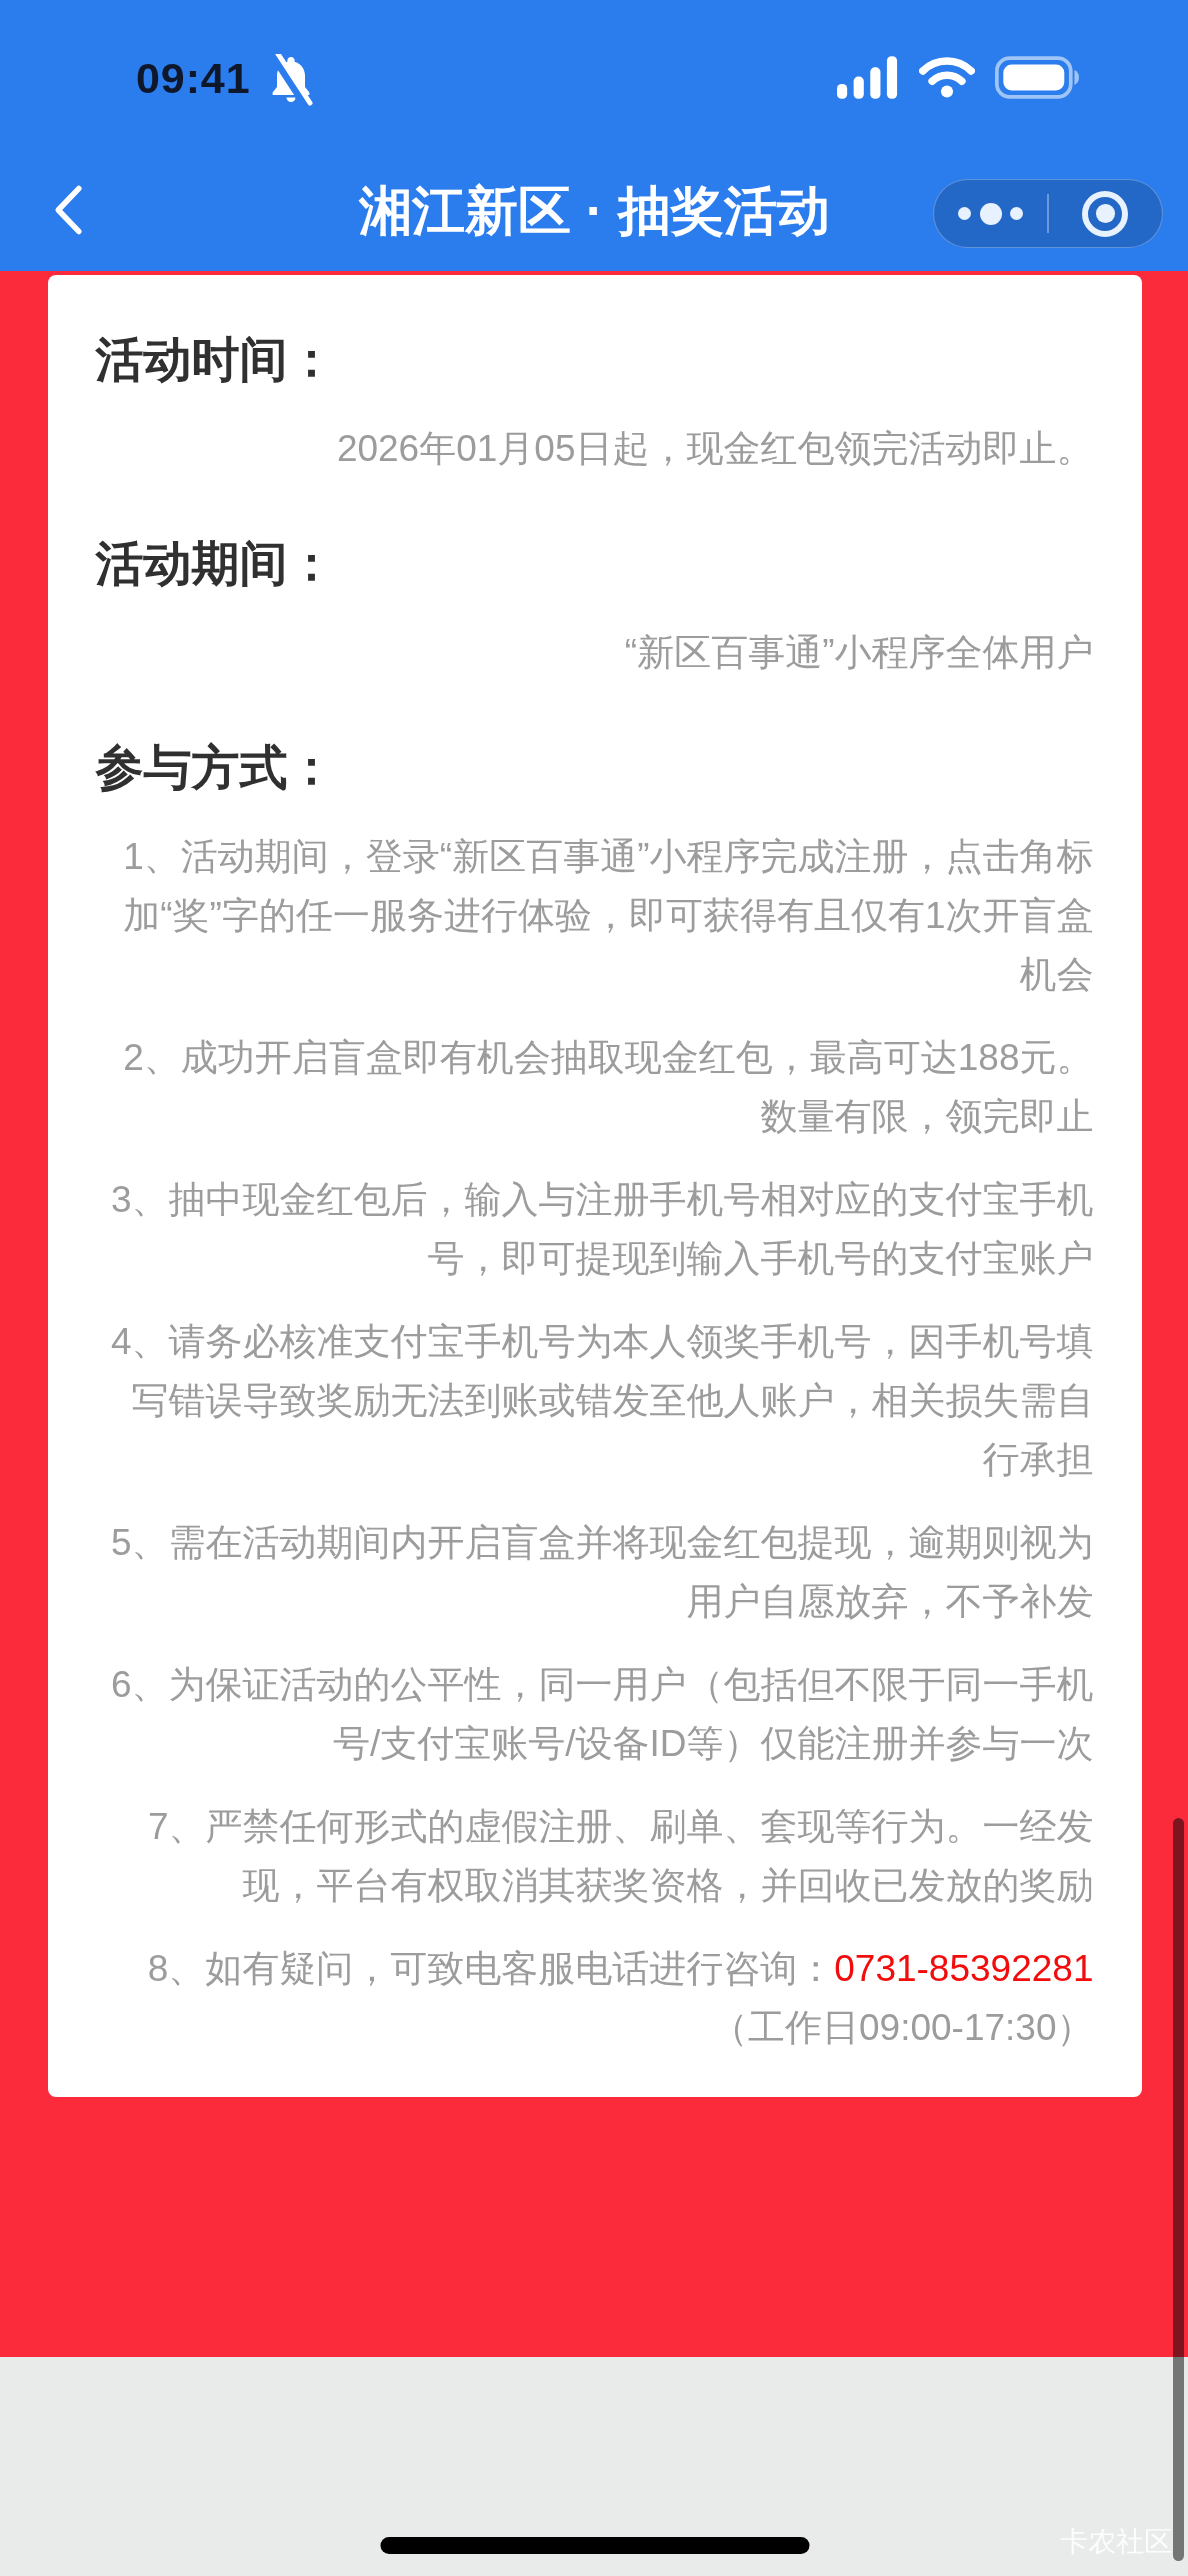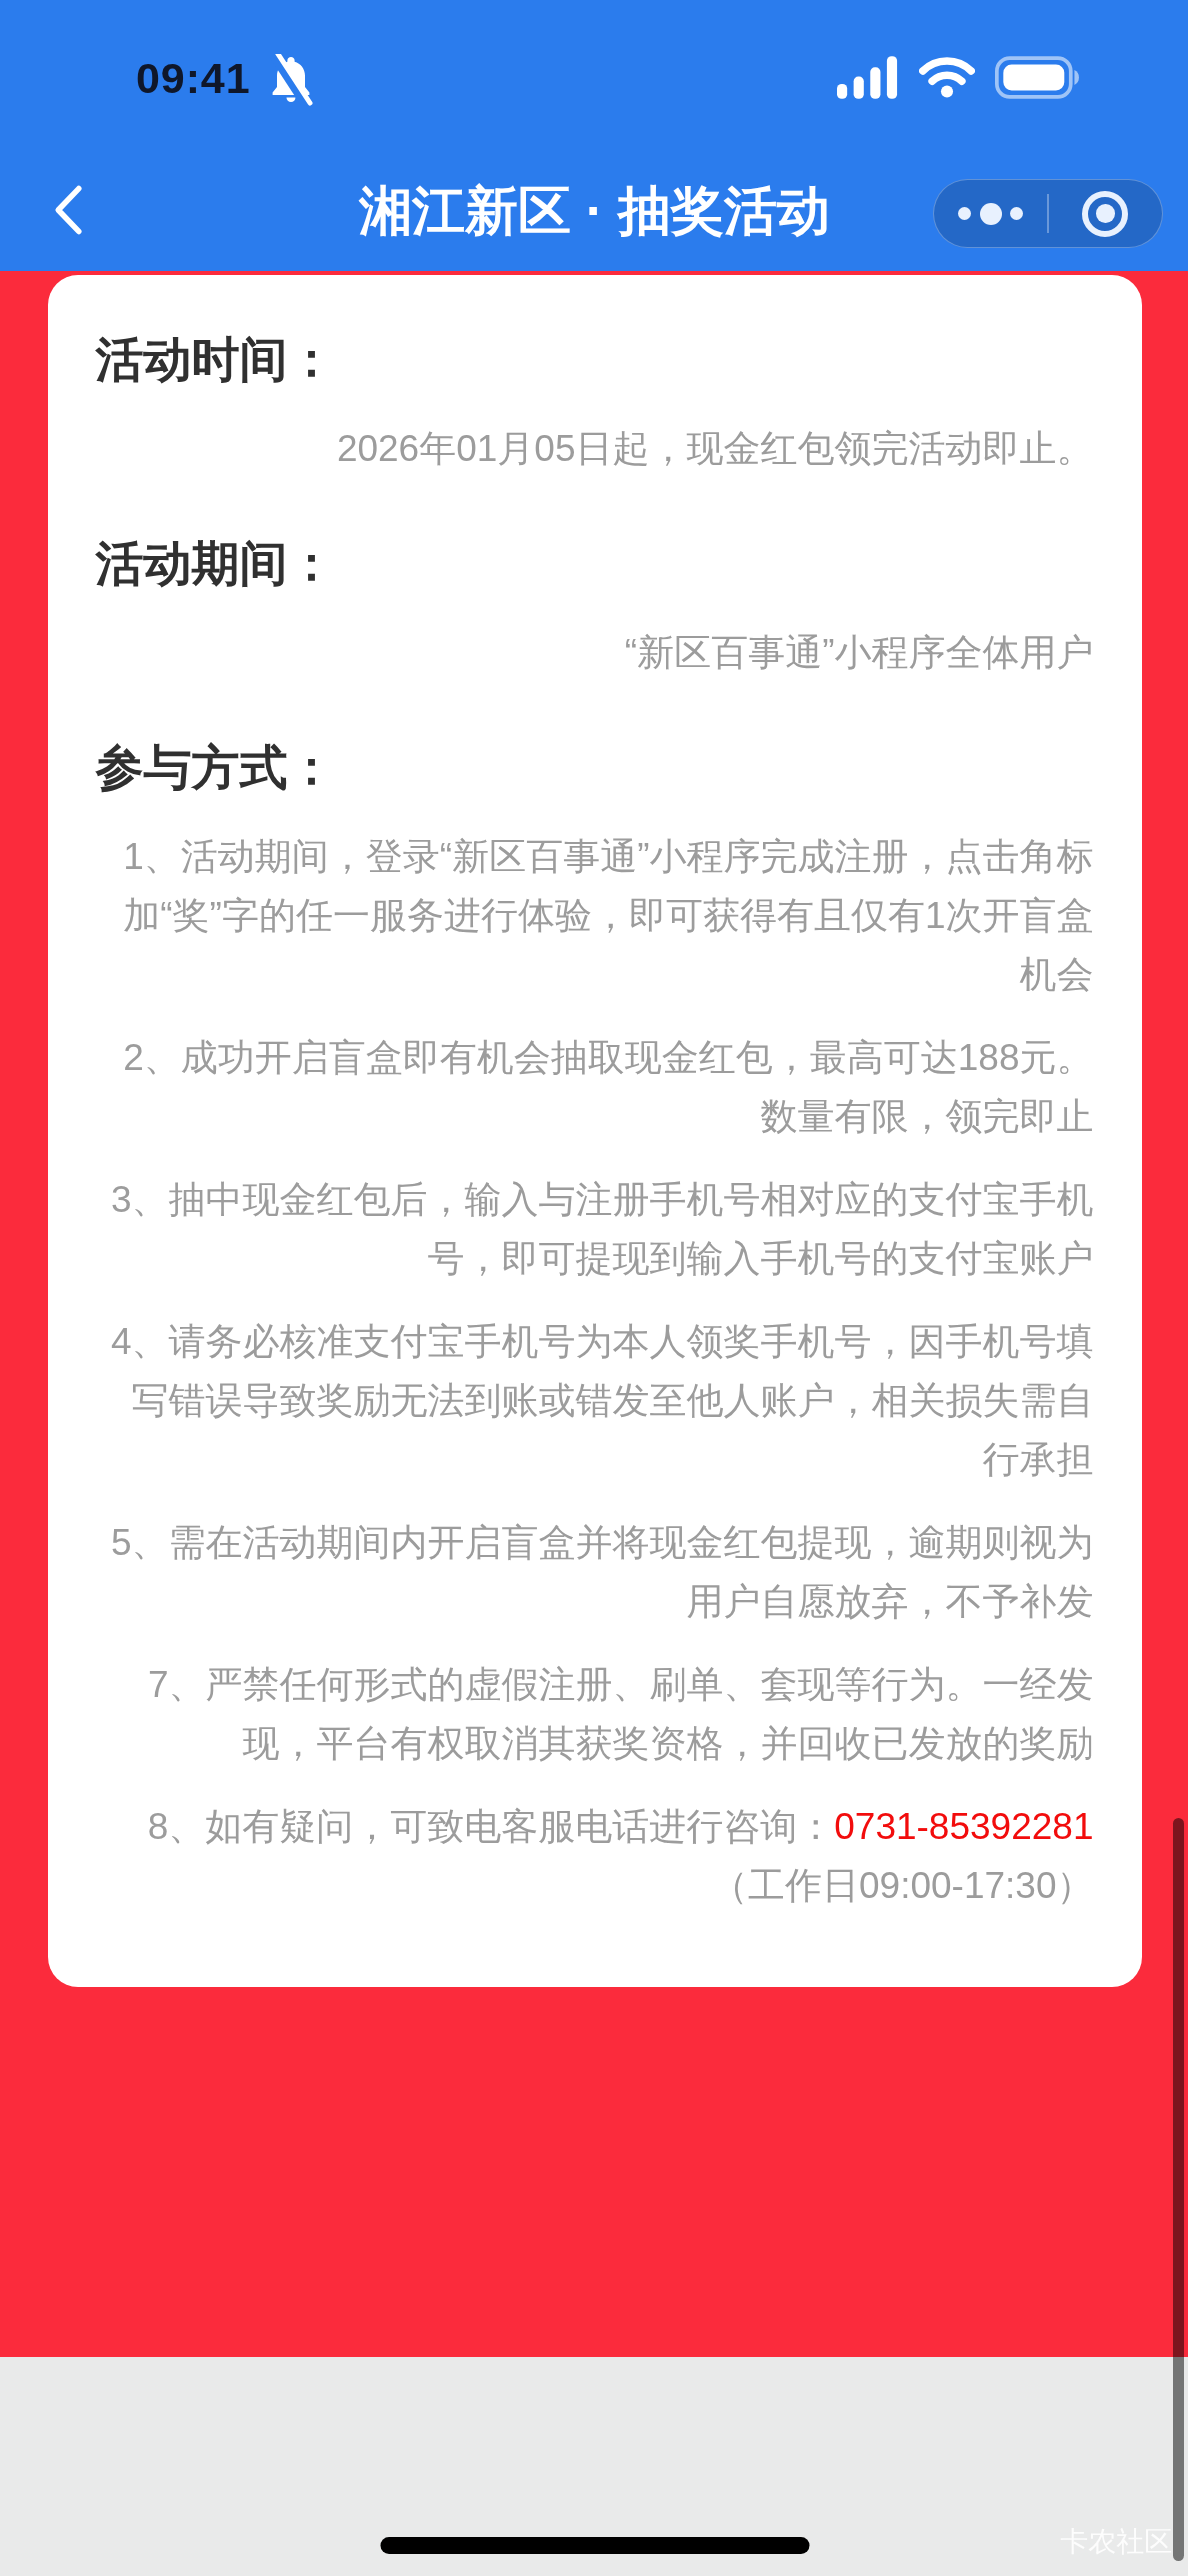--- a/index.html
+++ b/index.html
@@ -28,21 +28,21 @@
   .dot{background:#E8F1FE;border-radius:50%;}
   .dot.small{width:13px;height:13px;}
   .dot.big{width:22px;height:22px;}
   .capsule-divider{width:1.9px;height:39px;background:rgba(255,255,255,0.32);}
   .target-icon{width:46px;height:46px;border:6.5px solid #E8F1FE;border-radius:50%;box-sizing:border-box;position:relative;}
   .target-icon::after{content:"";position:absolute;left:50%;top:50%;width:18.6px;height:18.6px;margin:-9.3px 0 0 -9.3px;
     background:#E8F1FE;border-radius:50%;}
   
   .red-zone{position:relative;height:2086px;background:#FB2B3C;}
   .card{width:1094px;box-sizing:border-box;margin:0 auto;position:relative;top:3.7px;
-    background:#FFFFFF;border-radius:30px;padding:58px 48px 72px;}
+    background:#FFFFFF;border-radius:8px;padding:58px 48px 40px;}
   .section{margin-top:59px;}
   .section:first-child{margin-top:0;}
   .section-heading{font-size:48px;line-height:54px;font-weight:700;color:#303030;margin:0 0 32px;}
   .para{font-size:37px;line-height:59px;color:#9C9C9C;margin:0 0 24px;text-align:right;}
   .para:last-child{margin-bottom:0;}
   .phone-red{color:#F20C0C;}
   
   .gray-zone{position:relative;height:219px;background:#E9EAEA;}
   .home-indicator{position:absolute;left:50%;transform:translateX(-50%);bottom:22px;
     width:429px;height:16.7px;border-radius:9.3px;background:#000000;cursor:pointer;}
@@ -130,20 +130,21 @@
       <p class="para">“新区百事通”小程序全体用户</p>
     </div>
 
     <div class="section">
       <h2 class="section-heading">参与方式：</h2>
       <p class="para">1、活动期间，登录“新区百事通”小程序完成注册，点击角标加“奖”字的任一服务进行体验，即可获得有且仅有1次开盲盒机会</p>
       <p class="para">2、成功开启盲盒即有机会抽取现金红包，最高可达188元。数量有限，领完即止</p>
       <p class="para">3、抽中现金红包后，输入与注册手机号相对应的支付宝手机号，即可提现到输入手机号的支付宝账户</p>
       <p class="para">4、请务必核准支付宝手机号为本人领奖手机号，因手机号填写错误导致奖励无法到账或错发至他人账户，相关损失需自行承担</p>
       <p class="para">5、需在活动期间内开启盲盒并将现金红包提现，逾期则视为用户自愿放弃，不予补发</p>
+      <p class="para">6、为保证活动的公平性，同一用户（包括但不限于同一手机号/支付宝账号/设备ID等）仅能注册并参与一次</p>
       <p class="para">7、严禁任何形式的虚假注册、刷单、套现等行为。一经发现，平台有权取消其获奖资格，并回收已发放的奖励</p>
       <p class="para"><span>8、如有疑问，可致电客服电话进行咨询：</span><span class="phone-red">0731-85392281</span><span>（工作日09:00-17:30）</span></p>
     </div>
 
   </div>
 </div>
 
 <div class="gray-zone">
   <div class="home-indicator"></div>
   <div class="watermark">卡农社区</div>

